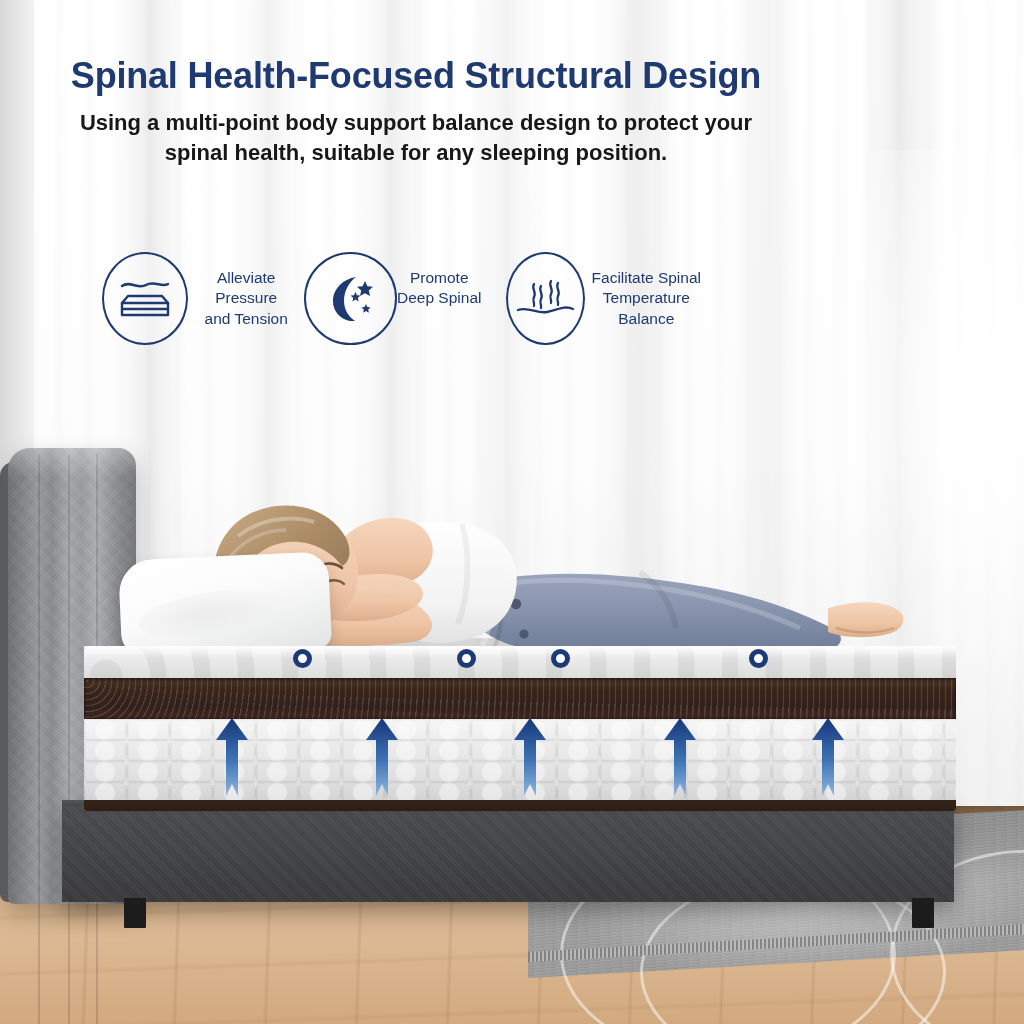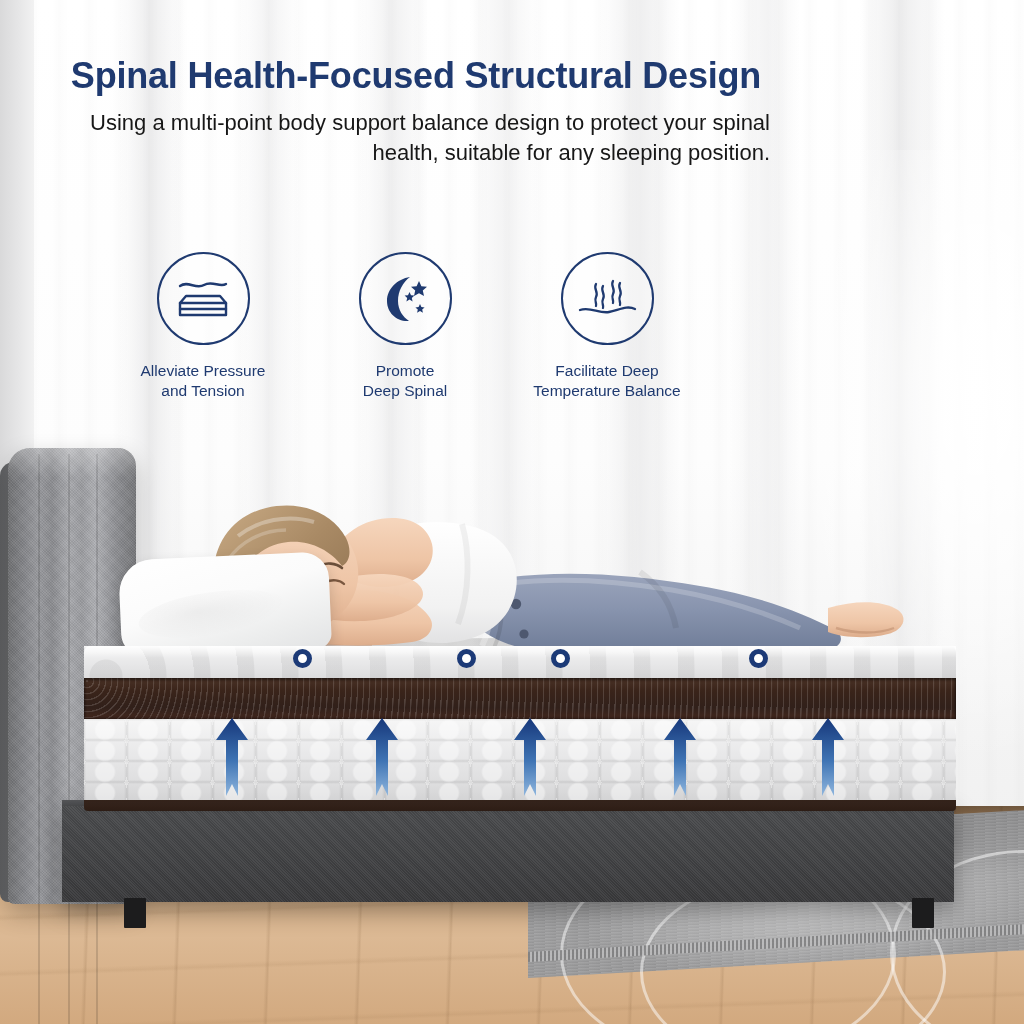--- a/index.html
+++ b/index.html
@@ -53,30 +53,30 @@
   
   .header{position:absolute;left:0;top:0;width:832px;padding-top:56px;}
   .title{
     margin:0;padding:0 40px;
     text-align:center;
     font-size:36px;font-weight:bold;letter-spacing:-.2px;
     color:#1f3a70;line-height:1.1;
   }
   .subtitle{
     margin:12px 0 0 0;padding:0 62px;
-    font-size:22px;line-height:1.38;color:#171717;font-weight:400;
-    text-align:right;
+    font-size:22px;line-height:1.38;color:#171717;font-weight:700;
+    text-align:center;
   }
 
   
   .features{
     position:absolute;left:0;top:252px;width:1024px;
     display:flex;
   }
-  .feature{flex:0 0 202px;display:flex;flex-direction:column;align-items:center;}
+  .feature{flex:0 0 202px;display:flex;align-items:flex-start;}
   .feature:nth-child(1){margin-left:102px;}
   .circle{
     width:89px;height:89px;border-radius:50%;
     border:2.2px solid #1f3a70;
     display:flex;align-items:center;justify-content:center;
     background:rgba(255,255,255,.35);
   }
   .feat-label{
     margin-top:16px;text-align:center;
     font-size:15.5px;line-height:1.32;color:#1f3a70;font-weight:400;
@@ -300,21 +300,21 @@
     <div class="feature">
       <div class="circle">
         <svg width="60" height="54" viewBox="0 0 60 54" fill="none" stroke="#1f3a70" stroke-width="2.3" stroke-linecap="round" stroke-linejoin="round">
           <path d="M19 12 C16 17, 22 20, 19 25 C17 29, 20 31, 19 34"></path>
           <path d="M26 14 C23 19, 29 22, 26 27 C24 31, 27 33, 26 36"></path>
           <path d="M36 9 C33 14, 39 17, 36 22 C34 26, 37 28, 36 31"></path>
           <path d="M43 11 C40 16, 46 19, 43 24 C41 28, 44 30, 43 33"></path>
           <path d="M3 38 C13 34, 22 42, 32 40 C42 38, 50 33, 58 37"></path>
         </svg>
       </div>
-      <div class="feat-label">Facilitate Deep
+      <div class="feat-label">Facilitate Spinal
 Temperature Balance</div>
     </div>
   </div>
 
   <div class="headboard-side"></div>
   <div class="headboard">
     <div class="headboard-tex"></div>
     <div class="hb-channel" style="left:30px"></div>
     <div class="hb-channel" style="left:60px"></div>
     <div class="hb-channel" style="left:88px"></div>

